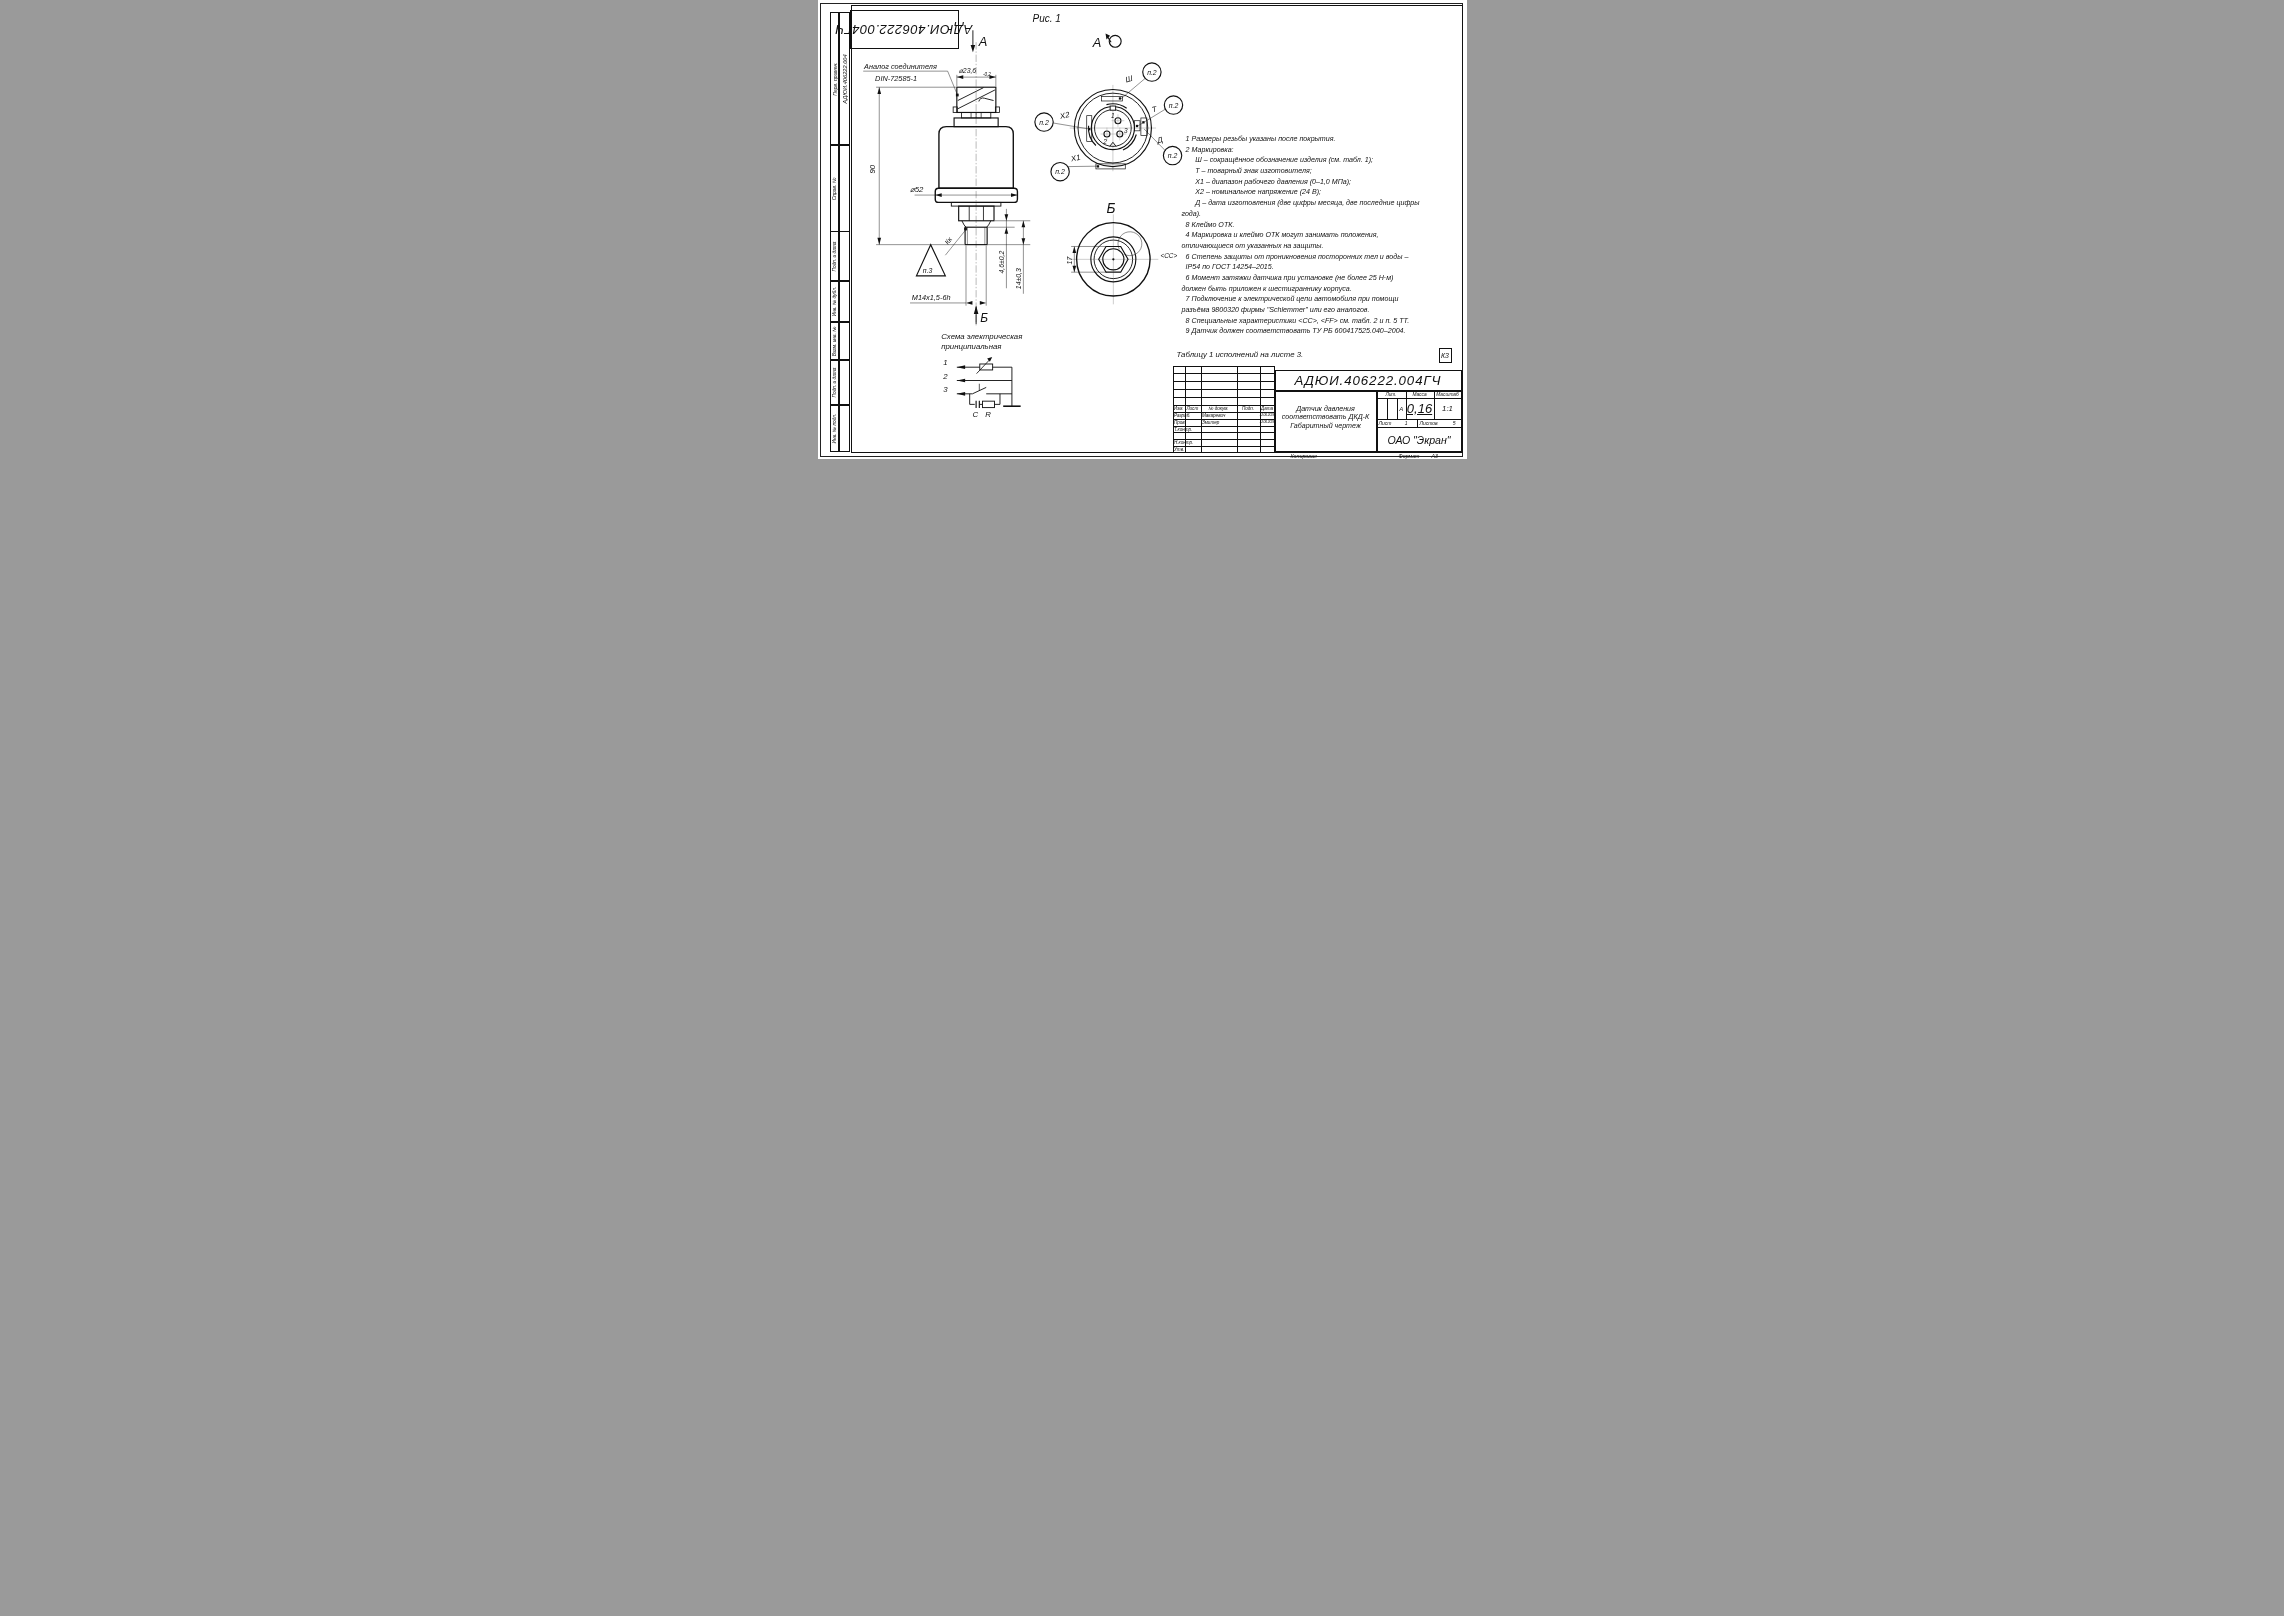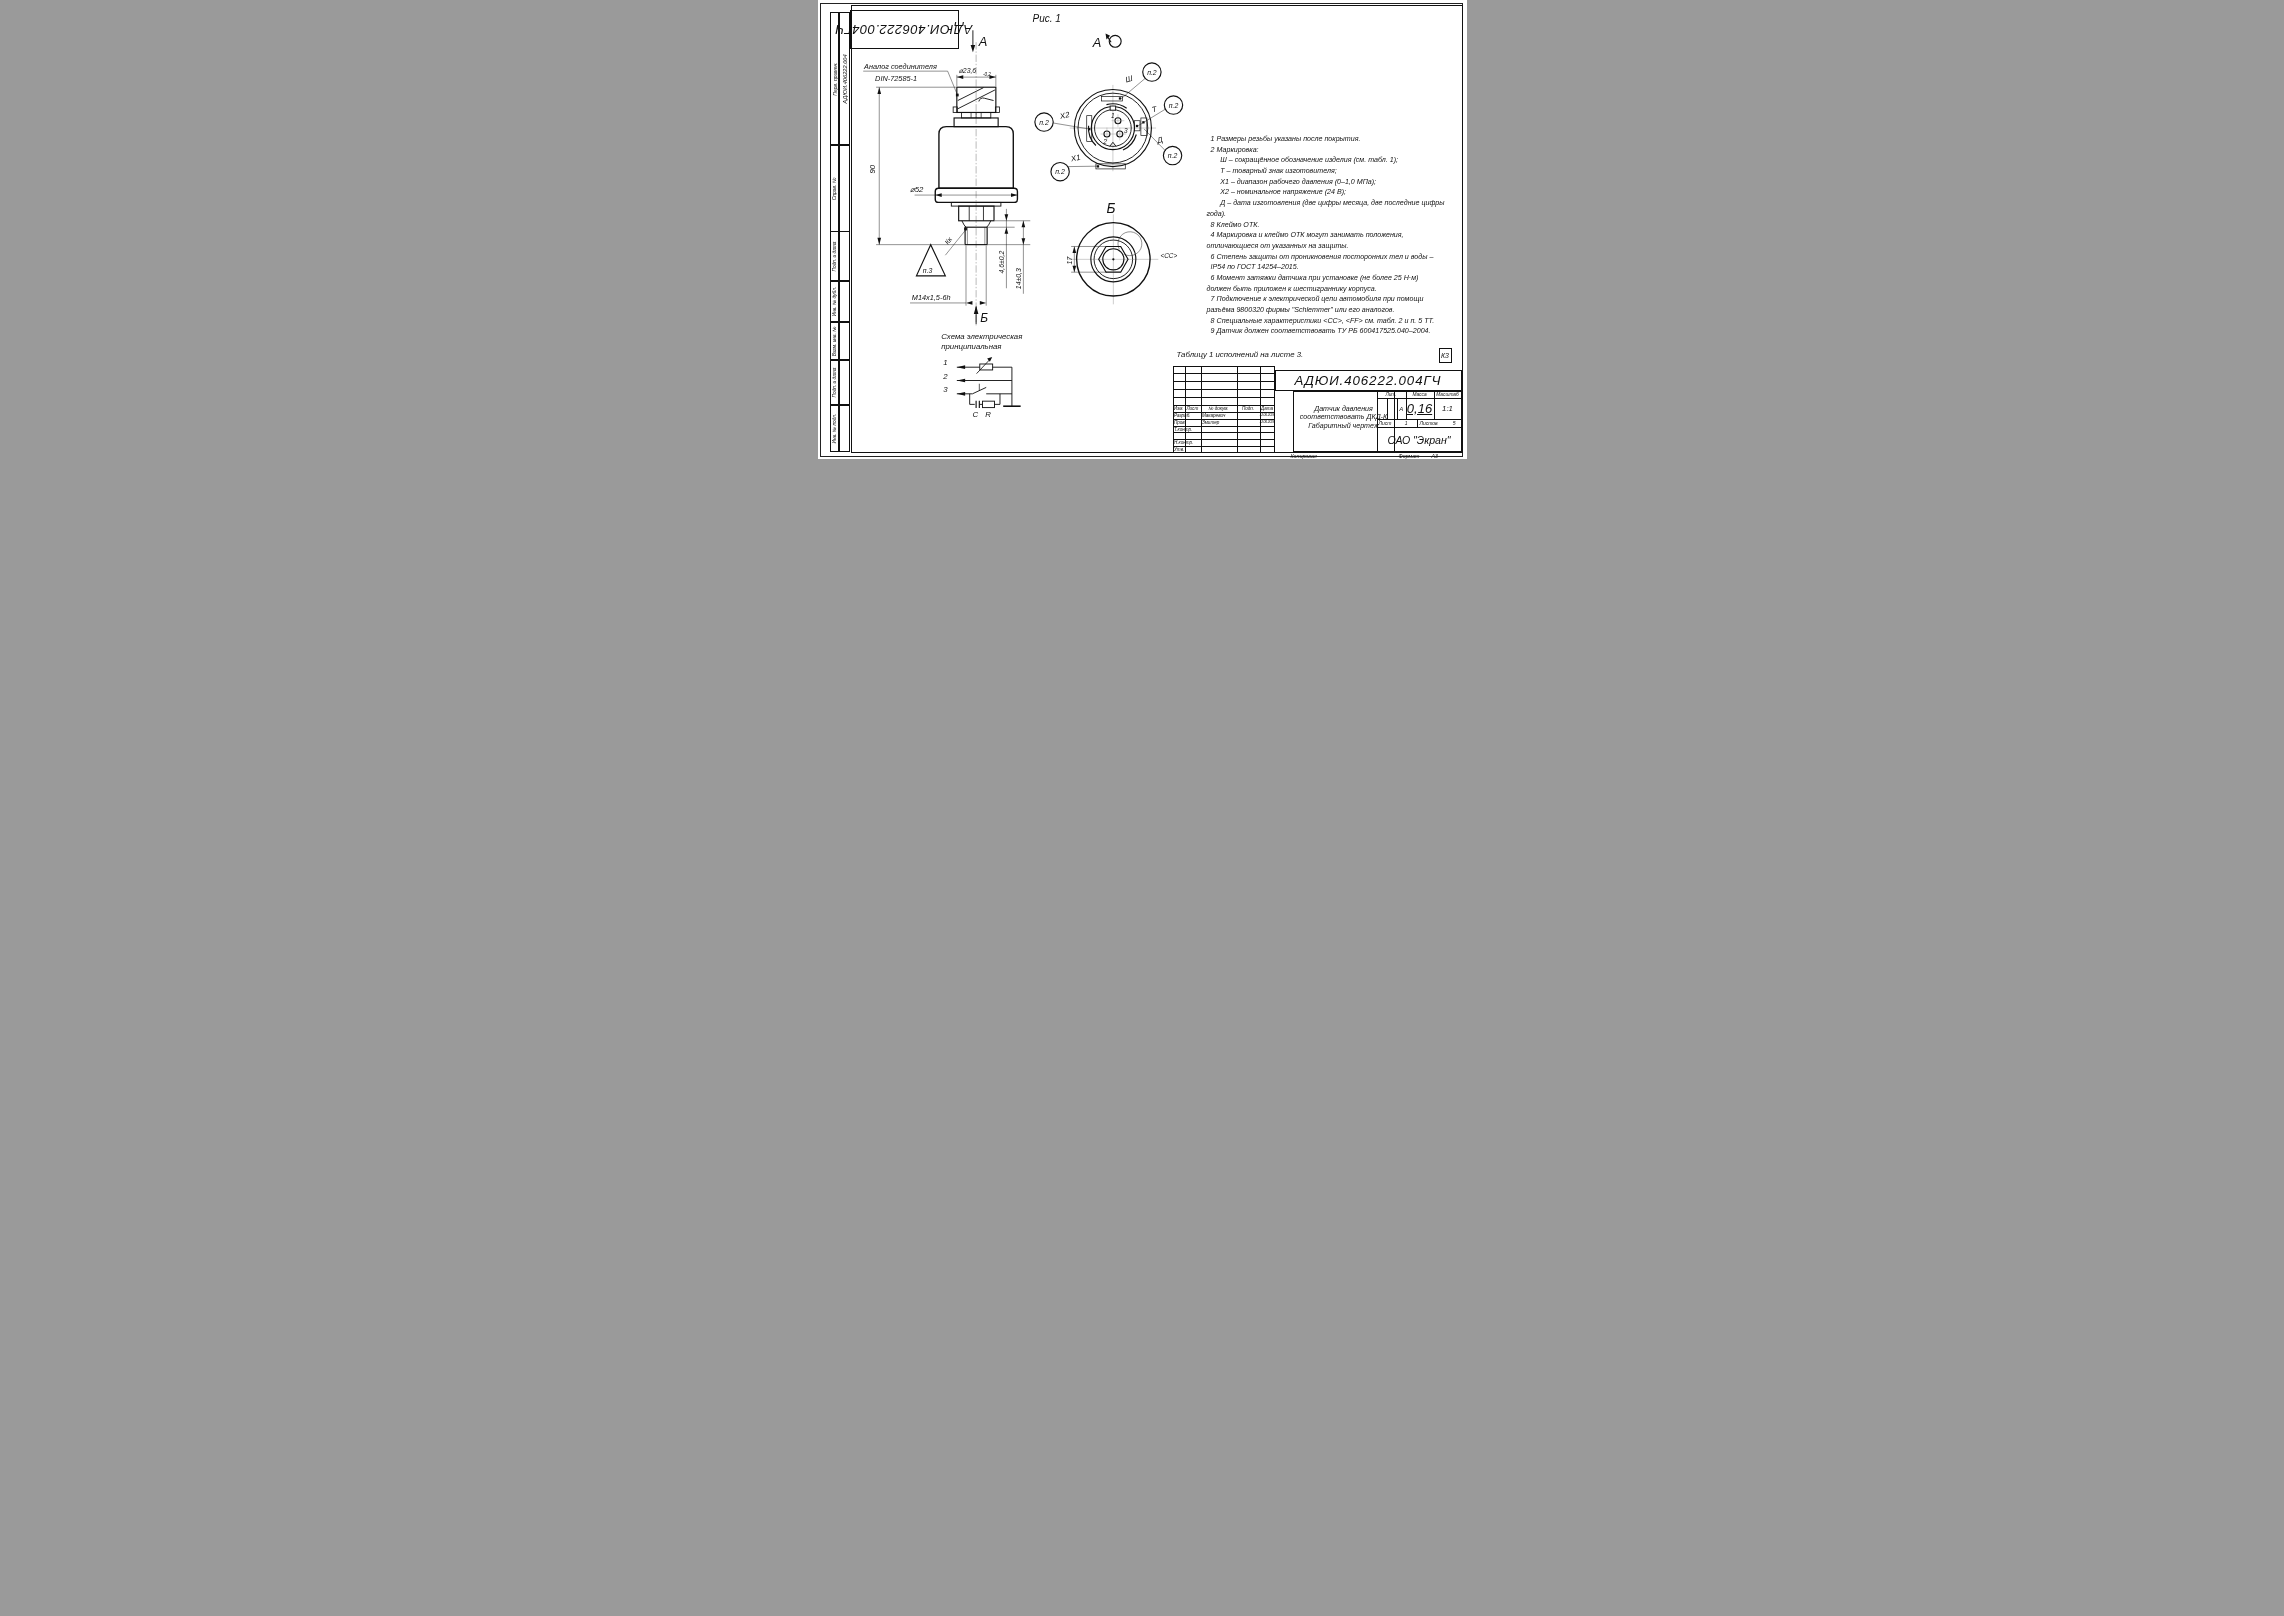--- a/index.html
+++ b/index.html
@@ -8,21 +8,21 @@
   .abs{position:absolute;}
   .it{font-style:italic;}
   .frame{border:1.1px solid #111;box-sizing:border-box;}
   .thin{border:0.5px solid #222;box-sizing:border-box;}
   .vline{background:#111;width:0.7px;}
   .hline{background:#111;height:0.7px;}
   .cell{box-sizing:border-box;display:flex;align-items:center;justify-content:center;
         font-style:italic;white-space:nowrap;}
   .rot{transform:rotate(-90deg);transform-origin:center center;white-space:nowrap;font-style:italic;}
   .rotbox{display:flex;align-items:center;justify-content:center;box-sizing:border-box;}
-  .note-line{white-space:nowrap;font-style:italic;font-size:7.1px;line-height:10.7px;height:10.7px;margin-left:25px;}
+  .note-line{white-space:nowrap;font-style:italic;font-size:7.1px;line-height:10.7px;height:10.7px;}
   .ln1{padding-left:4.1px;}
   .ln2{padding-left:13.8px;}
   .ln0{padding-left:0;}
   svg{position:absolute;left:0;top:0;}
   svg text{font-family:"Liberation Sans",sans-serif;font-style:italic;fill:#111;}
 </style>
 </head>
 <body>
 
 <div class="paper">
@@ -337,21 +337,21 @@
   <div class="abs cell" style="left:383px;top:419px;width:36px;height:6.9px;font-size:4.6px;justify-content:flex-start;padding-left:1.4px;">Змитер</div>
   <div class="abs cell" style="left:442px;top:419px;width:15px;height:6.9px;font-size:3.4px;letter-spacing:-0.2px;">12.06.2018</div>
   <div class="abs cell" style="left:355px;top:426px;width:28px;height:6.4px;font-size:4.6px;justify-content:flex-start;padding-left:1.4px;">Т.контр.</div>
   <div class="abs cell" style="left:355px;top:439px;width:28px;height:6.4px;font-size:4.6px;justify-content:flex-start;padding-left:1.4px;">Н.контр.</div>
   <div class="abs cell" style="left:355px;top:446px;width:28px;height:6.9px;font-size:4.6px;justify-content:flex-start;padding-left:1.4px;">Утв.</div>
 
   <div class="abs frame cell" style="left:457px;top:370px;width:187px;height:21px;">
     <span style="font-size:13.3px;letter-spacing:0.9px;">АДЮИ.406222.004ГЧ</span>
   </div>
 
-  <div class="abs frame" style="left:457px;top:391px;width:102px;height:61px;margin-left:18px;">
+  <div class="abs frame" style="left:457px;top:391px;width:102px;height:61px;">
     <div style="text-align:center;margin-top:13px;font-style:italic;font-size:7.1px;line-height:8.3px;">
       <div>Датчик давления</div>
       <div>соответствовать ДКД-К</div>
       <div>Габаритный чертеж</div>
     </div>
   </div>
 
   <div class="abs frame" style="left:559px;top:391px;width:85px;height:61px;"></div>
   <div class="abs hline" style="left:559px;top:398px;width:85px;"></div>
   <div class="abs hline" style="left:559px;top:419px;width:85px;"></div>

